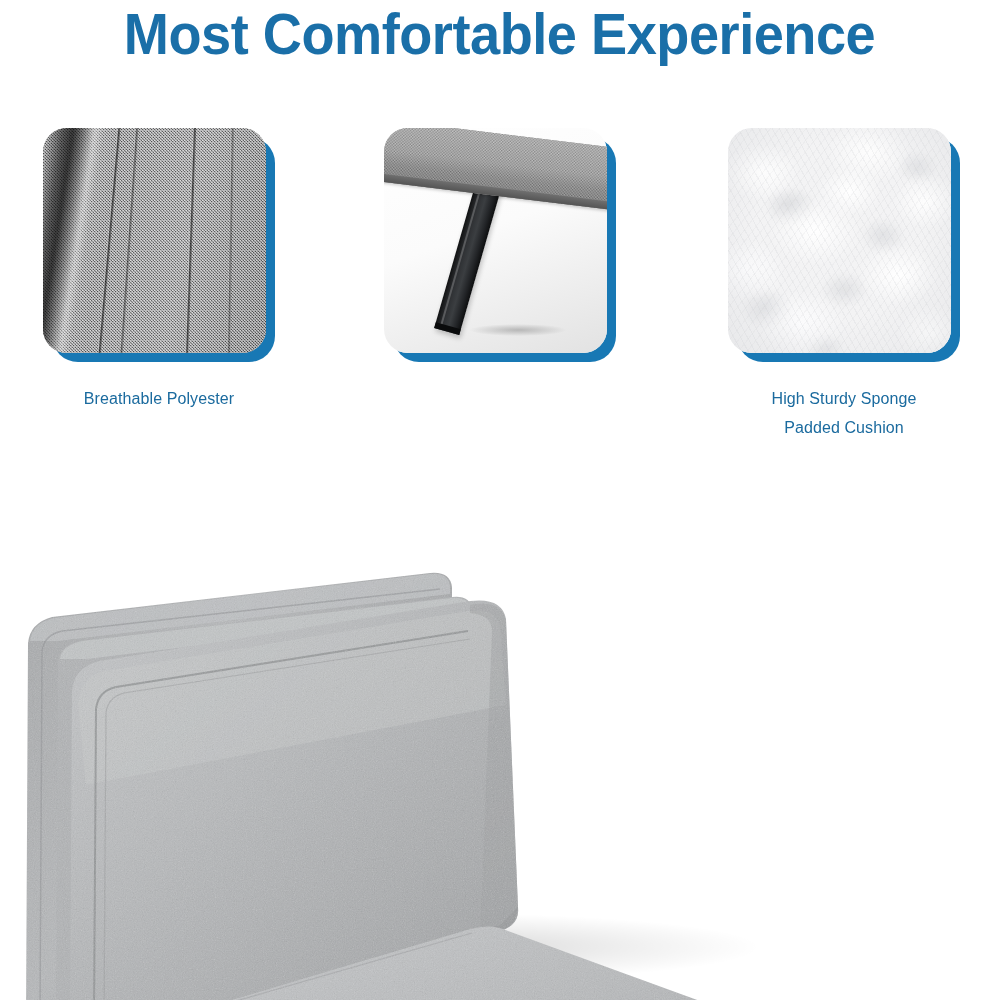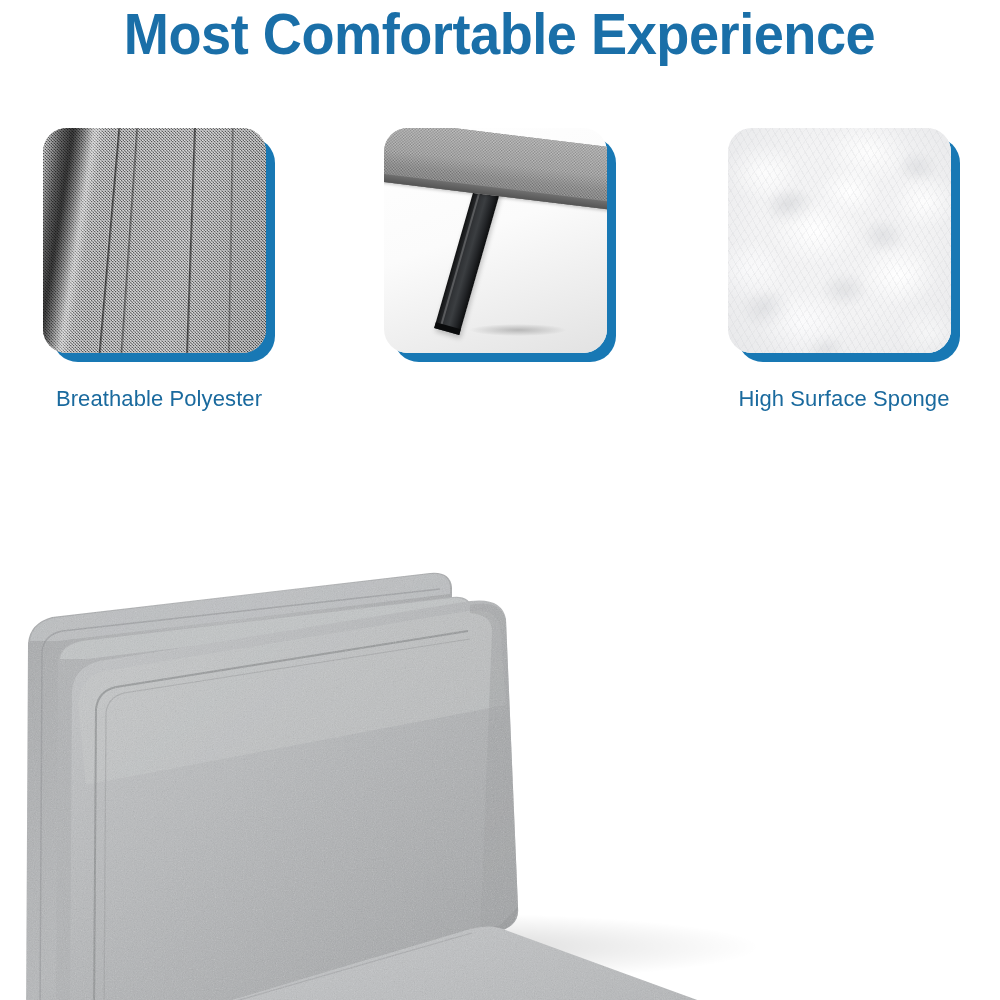--- a/index.html
+++ b/index.html
@@ -261,21 +261,21 @@
     position: absolute;
     inset: 0;
     background: radial-gradient(ellipse at 50% 46%, rgba(255,255,255,0) 52%, rgba(205,207,211,0.30) 100%);
   }
 
   
   .caption {
     margin-top: 22px;
     text-align: center;
     color: #1a6a9e;
-    font-size: 22px;
+    font-size: 16px;
     line-height: 29px;
     font-family: "Liberation Sans Narrow", "Liberation Sans", sans-serif;
     letter-spacing: 0.1px;
   }
   .caption-line { display: block; white-space: nowrap; }
 
   
   #hero {
     position: absolute;
     left: 0;
@@ -344,21 +344,22 @@
           <div class="thumb-inner">
             <div class="sponge-bg"></div>
             <div class="sponge-shade"></div>
             <div class="sponge-puffs"></div>
             <div class="sponge-fibers"></div>
             <div class="sponge-vignette"></div>
           </div>
         </div>
       </div>
       <div class="caption">
-        <span class="caption-line">High Surface Sponge</span>
+        <span class="caption-line">High Sturdy Sponge</span>
+        <span class="caption-line">Padded Cushion</span>
       </div>
     </div>
 
   </div>
 
   <div id="hero">
     <svg width="1000" height="545" viewBox="0 0 1000 545">
       <defs>
 
         <filter id="fabricNoise" x="-10%" y="-10%" width="120%" height="120%">

